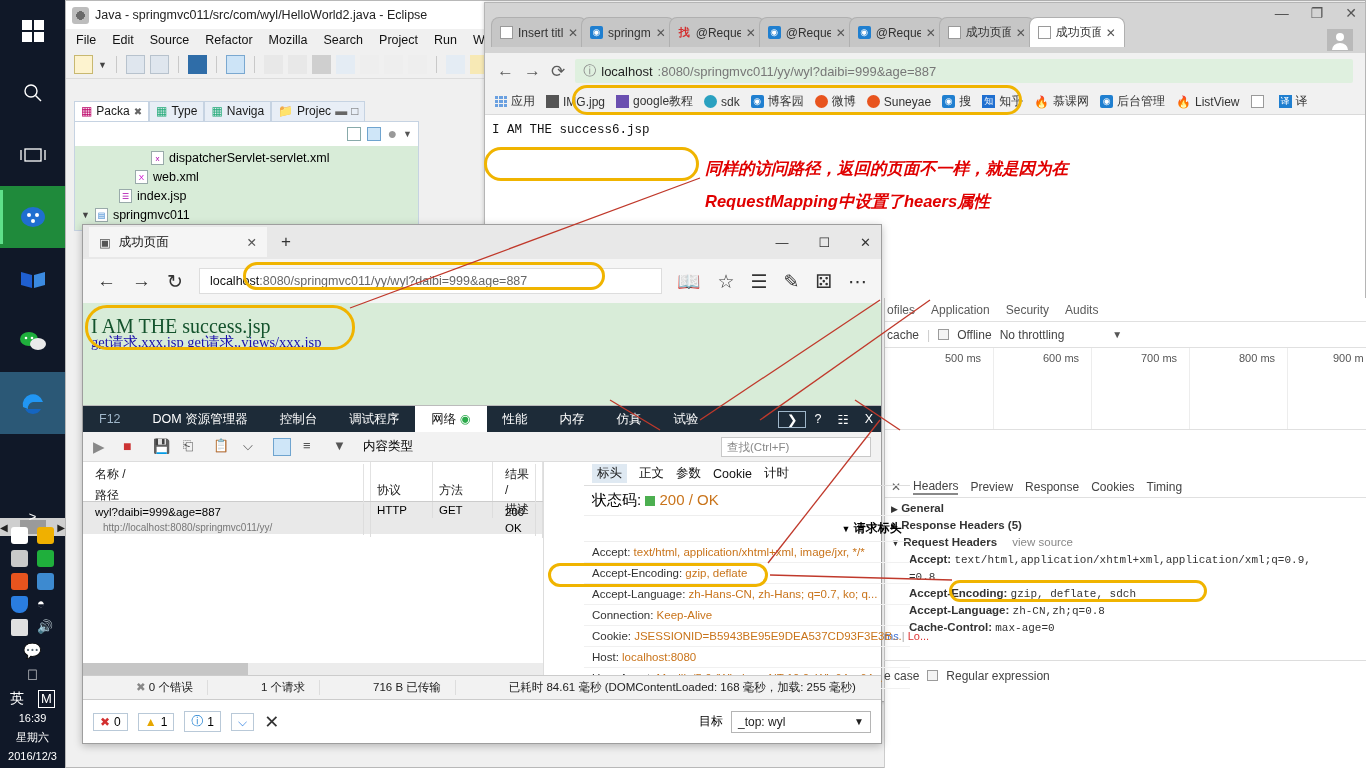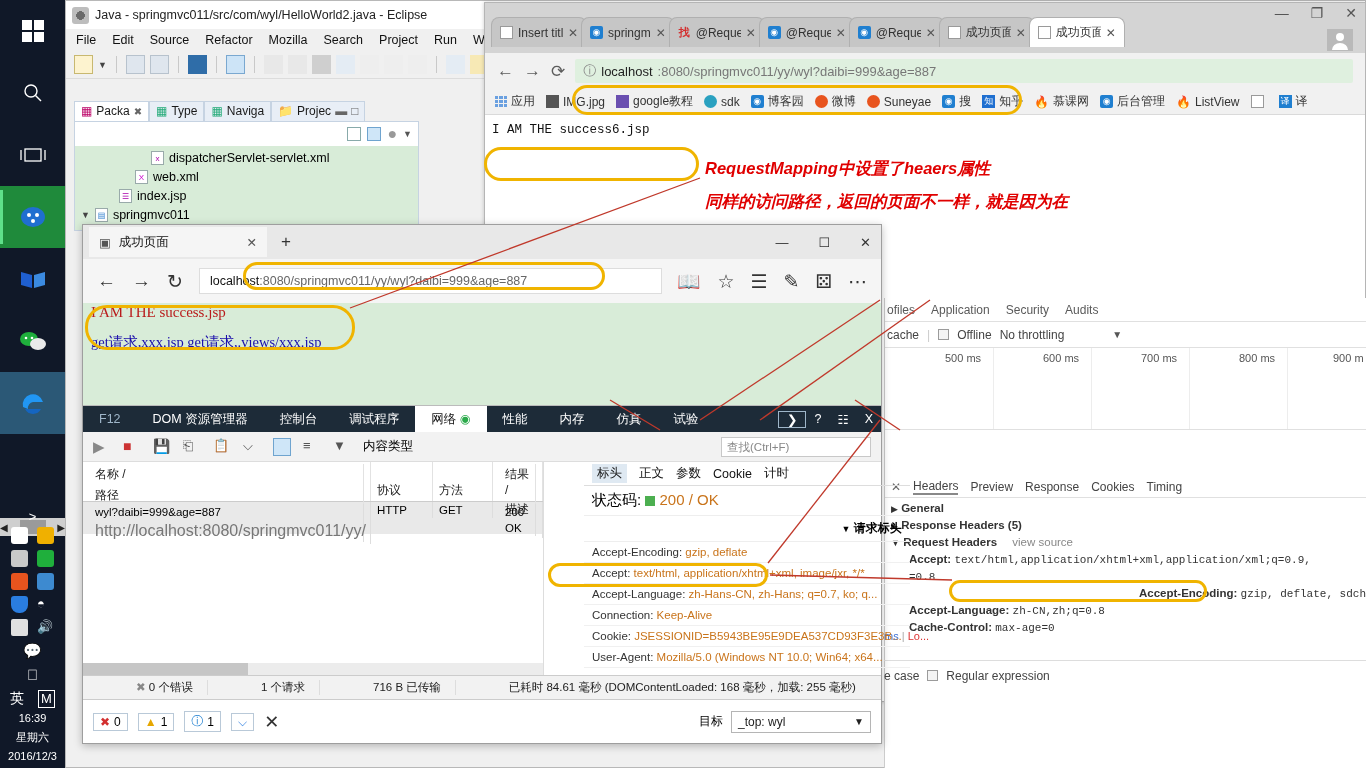--- a/index.html
+++ b/index.html
@@ -135,21 +135,21 @@
   .eplus { margin-left:14px; font-size:17px; color:#333; }
   .ewinbtns { position:absolute; right:10px; top:0; height:34px; display:flex; align-items:center; gap:30px; color:#333; font-size:13px;}
   #edge-nav { height:44px; background:#f5f5f5; display:flex; align-items:center; gap:16px; padding:0 14px; }
   .enav { font-size:19px; color:#333; }
   #edge-omni { flex:1; height:26px; background:#fff; border:1px solid #ddd; display:flex; align-items:center;
                padding:0 10px; font-size:12.5px; color:#666; }
   #edge-omni .host { color:#111; }
   .ring-edge-omni { position:absolute; left:243px; top:262px; width:362px; height:28px; border:3px solid #f0b400;
                     border-radius:14px; z-index:25; pointer-events:none; }
   #edge-body { position:absolute; left:0; top:78px; width:798px; height:328px; background:#d8ecd8; }
-  .e-line1 { position:absolute; left:8px; top:1px; font-family:"Liberation Serif", serif; font-size:15px; color:#b91c1c;}
+  .e-line1 { position:absolute; left:8px; top:12px; font-family:"Liberation Serif", serif; font-size:20px; color:#14532d;}
   .e-links { position:absolute; left:8px; top:30px; font-family:"Liberation Serif", serif; font-size:14.5px; }
   .e-links a { color:#1a0dab; text-decoration:underline; }
   .ring-edge-body { position:absolute; left:85px; top:305px; width:270px; height:45px; border:3px solid #f0b400;
                     border-radius:22px; z-index:25; pointer-events:none; }
   .code-box { position:absolute; left:90px; top:136px; width:660px; font-family:"Liberation Mono", monospace;
               font-size:11.7px; line-height:17px; color:#111; }
   .underline-red { position:absolute; height:3px; background:#d00000; }
 
   
   #f12 { position:absolute; left:0; top:180px; width:798px; height:338px; background:#fff; border-top:1px solid #bbb;}
@@ -164,21 +164,21 @@
   .f12i { width:18px; height:18px; display:inline-block; }
   .f12i.sel { background:#cfe6f8; border:1px solid #6fa4cf; }
   #f12-find { margin-left:auto; width:150px; height:20px; background:#fff; border:1px solid #c8c8c8;
               font-size:11.5px; color:#888; padding:0 5px; line-height:19px;}
   #f12-main { display:flex; height:220px;gap:40px; }
   #f12-list { width:462px; border-right:1px solid #ddd; }
   .f12-hdr { display:flex; font-size:12px; color:#222; background:#fff; border-bottom:1px solid #ccc; height:40px;}
   .f12-hdr div { padding:2px 6px; border-right:1px solid #e2e2e2; }
   .f12-row { display:flex; font-size:11.5px; background:#e9e9e9; height:32px; align-items:flex-start; }
   .f12-row div { padding:2px 6px; border-right:1px solid #ddd; }
-  .sub { color:#777; font-size:16px; }
+  .sub { color:#777; font-size:10px;margin-left:8px; }
   #f12-detail { flex:1; }
   #f12-dtabs { height:24px; display:flex; align-items:center; gap:12px; font-size:12.5px; color:#111; padding-left:8px;
                border-bottom:1px solid #ddd;}
   #f12-dtabs .sel { background:#dfe9f2; padding:1px 5px; }
   .status-row { font-size:15px; padding:5px 8px; border-bottom:1px solid #eee; }
   .sw-green { display:inline-block; width:10px; height:10px; background:#4caf50; vertical-align:-1px;}
   .hsect { font-size:12px; font-weight:bold; padding:4px 8px; border-bottom:1px solid #eee;text-align:right;}
   .hrow { font-size:11.5px; padding:4px 8px; border-bottom:1px solid #f0f0f0; color:#333; white-space:nowrap; overflow:hidden;}
   .hrow .hv { color:#c9741b; }
   .ring-f12 { position:absolute; left:548px; top:563px; width:220px; height:24px; border:3px solid #f0b400;
@@ -542,22 +542,22 @@
   </div>
 
   <div id="chrome-body">
     <div class="sub6">I AM THE success6.jsp</div>
   </div>
 </div>
 
 <div class="ring-omni"></div>
 <div class="ring-sub6"></div>
 <div class="red-note">
+  <div>同样的访问路径，返回的页面不一样，就是因为在</div>
   <div>RequestMapping中设置了heaers属性</div>
-  <div>同样的访问路径，返回的页面不一样，就是因为在</div>
 </div>
 
 <div class="abs" id="cdt">
   <div id="cdt-tabs">
     <span>ofiles</span>
     <span>Application</span>
     <span>Security</span>
     <span>Audits</span>
   </div>
   <div id="cdt-toolbar">
@@ -601,21 +601,21 @@
       <span class="sect">Request Headers</span>
       <span class="vsource">view source</span>
     </div>
     <div style="padding-left:18px;">
       <span class="hk">Accept:</span>
       <span class="hv">text/html,application/xhtml+xml,application/xml;q=0.9,</span>
     </div>
     <div style="padding-left:18px;">
       <span class="hv">=0.8</span>
     </div>
-    <div style="padding-left:18px;text-align:right;">
+    <div style="padding-left:18px;">
       <span class="hk">Accept-Encoding:</span>
       <span class="hv">gzip, deflate, sdch</span>
     </div>
     <div style="padding-left:18px;">
       <span class="hk">Accept-Language:</span>
       <span class="hv">zh-CN,zh;q=0.8</span>
     </div>
     <div style="padding-left:18px;">
       <span class="hk">Cache-Control:</span>
       <span class="hv">max-age=0</span>
@@ -749,38 +749,42 @@
         <div class="status-row">
           <span>状态码:</span>
           <span class="sw-green"></span>
           <span style="color:#c9741b;">200 / OK</span>
         </div>
         <div class="hsect">
           <span style="font-size:9px;">▼</span>
           <span>请求标头</span>
         </div>
         <div class="hrow">
+          <span>Accept:</span>
+          <span class="hv">text/html, application/xhtml+xml, image/jxr, */*</span>
+        </div>
+        <div class="hrow">
           <span>Accept-Encoding:</span>
           <span class="hv">gzip, deflate</span>
-        </div>
-        <div class="hrow">
-          <span>Accept:</span>
-          <span class="hv">text/html, application/xhtml+xml, image/jxr, */*</span>
         </div>
         <div class="hrow">
           <span>Accept-Language:</span>
           <span class="hv">zh-Hans-CN, zh-Hans; q=0.7, ko; q...</span>
         </div>
         <div class="hrow">
           <span>Connection:</span>
           <span class="hv">Keep-Alive</span>
         </div>
         <div class="hrow">
           <span>Cookie:</span>
           <span class="hv">JSESSIONID=B5943BE95E9DEA537CD93F3E3B...</span>
+        </div>
+        <div class="hrow">
+          <span>Host:</span>
+          <span class="hv">localhost:8080</span>
         </div>
         <div class="hrow">
           <span>User-Agent:</span>
           <span class="hv">Mozilla/5.0 (Windows NT 10.0; Win64; x64...</span>
         </div>
       </div>
     </div>
 
     <div id="f12-hscroll">
       <div class="th"></div>

